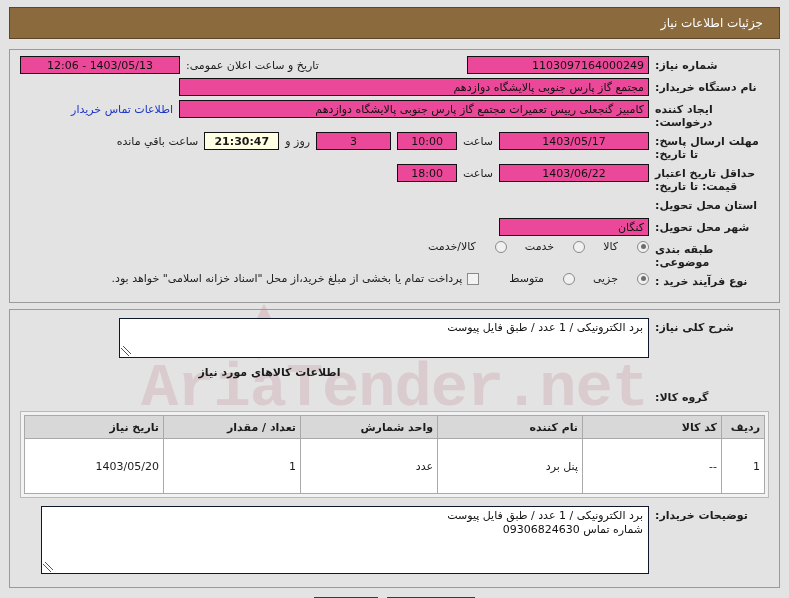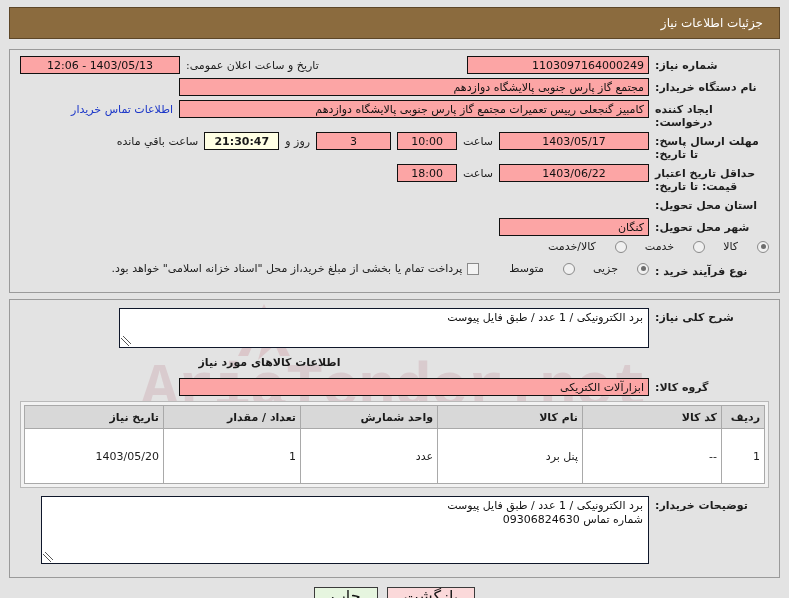--- a/index.html
+++ b/index.html
@@ -101,21 +101,21 @@
   }
   .fcontrol {
     flex: 1 1 auto;
     display: flex;
     align-items: center;
     gap: 6px;
   }
 
   .tbox {
     border: 1px solid #111;
-    background: #fca5a5;
+    background: #ec4899;
     height: 18px;
     line-height: 17px;
     box-sizing: border-box;
     padding: 0 4px;
     font-size: 11px;
     font-family: "DejaVu Sans", "Liberation Sans", sans-serif;
     color: #111;
     text-align: center;
     overflow: hidden;
     white-space: nowrap;
@@ -369,20 +369,21 @@
   </div>
 
   <div class="frow">
     <div class="flabel">شهر محل تحویل:</div>
     <div class="fcontrol">
       <div class="tbox right w-prov">کنگان</div>
     </div>
   </div>
 
   <div class="frow">
+    <div class="flabel">طبقه بندی موضوعی:</div>
     <div class="fcontrol">
       <div class="radiogroup">
         <div class="ritem">
           <span class="radio on"></span>
           <span class="rl">کالا</span>
         </div>
         <div class="ritem">
           <span class="radio"></span>
           <span class="rl">خدمت</span>
         </div>
@@ -422,32 +423,29 @@
     <div class="flabel">شرح کلی نیاز:</div>
     <div class="fcontrol">
       <div class="tarea ta-need">برد الکترونیکی / 1 عدد / طبق فایل پیوست</div>
     </div>
   </div>
 
   <div class="section-title">اطلاعات کالاهای مورد نیاز</div>
 
   <div class="frow">
     <div class="flabel">گروه کالا:</div>
-    <div class="fcontrol">
-      <div class="tbox right w-group">ابزارآلات الکتریکی</div>
-    </div>
   </div>
 
   <div class="tbl-wrap">
     <table class="items">
       <thead>
         <tr>
           <th class="col-row">ردیف</th>
           <th class="col-code">کد کالا</th>
-          <th class="col-name">نام کالا</th>
+          <th class="col-name">نام کننده</th>
           <th class="col-unit">واحد شمارش</th>
           <th class="col-qty">تعداد / مقدار</th>
           <th class="col-date">تاریخ نیاز</th>
         </tr>
       </thead>
       <tbody>
         <tr>
           <td>1</td>
           <td>--</td>
           <td>پنل برد</td>

